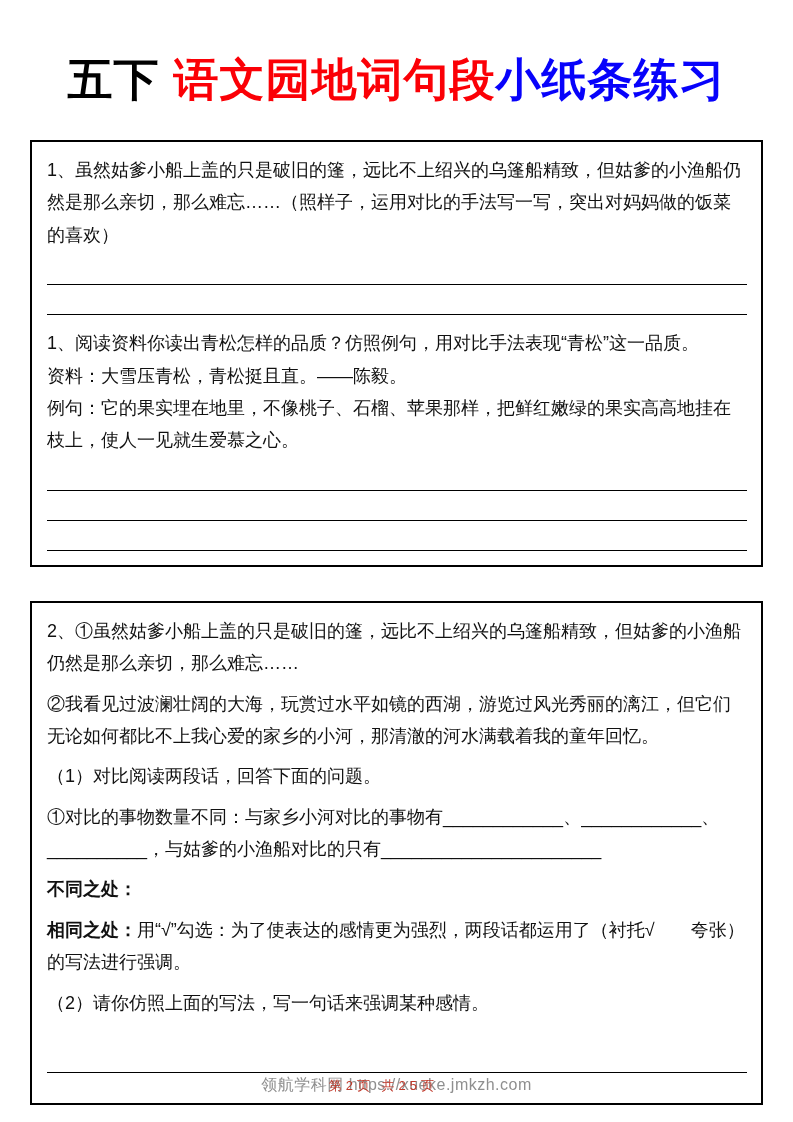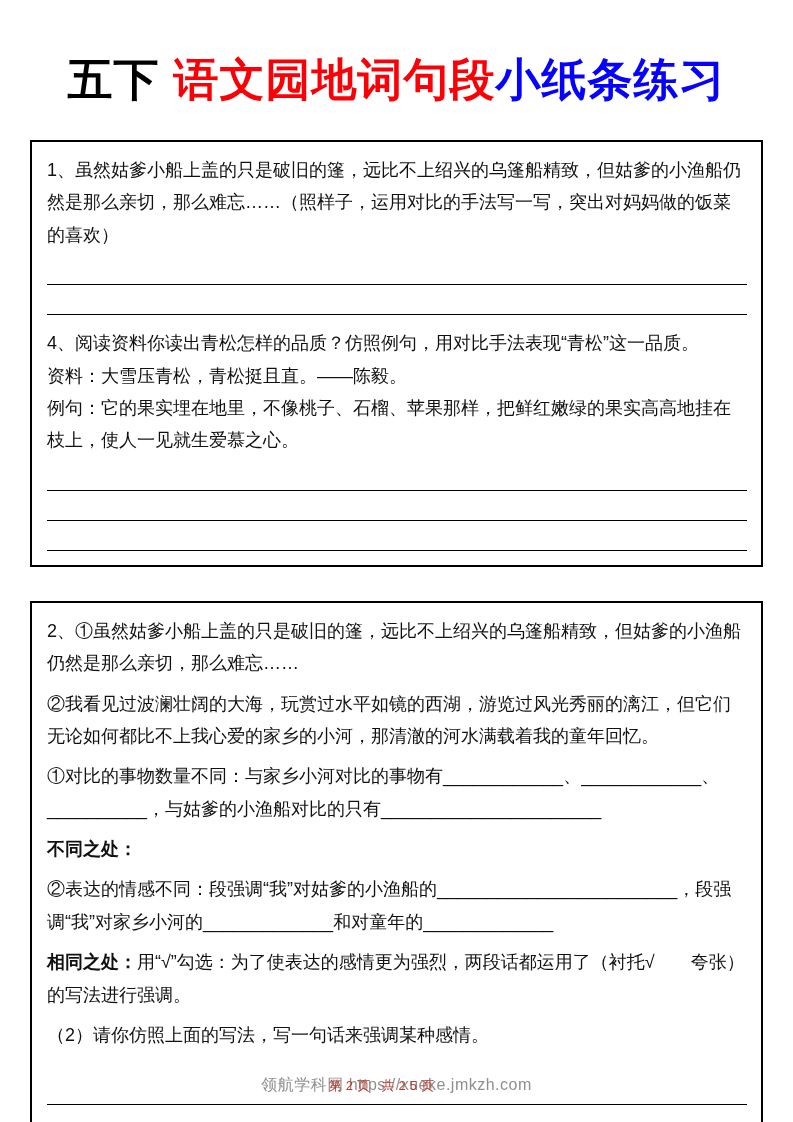--- a/index.html
+++ b/index.html
@@ -82,37 +82,37 @@
   </h1>
 
   <section class="box box-1">
     <p>1、虽然姑爹小船上盖的只是破旧的篷，远比不上绍兴的乌篷船精致，但姑爹的小渔船仍然是那么亲切，那么难忘……（照样子，运用对比的手法写一写，突出对妈妈做的饭菜的喜欢）</p>
 
     <div class="answer-group">
       <div class="answer-line"></div>
       <div class="answer-line"></div>
     </div>
 
-    <p>4、阅读资料你读出青松怎样的品质？仿照例句，用对比手法表现“青松”这一品质。</p>
+    <p>1、阅读资料你读出青松怎样的品质？仿照例句，用对比手法表现“青松”这一品质。</p>
     <p>资料：大雪压青松，青松挺且直。——陈毅。</p>
     <p>例句：它的果实埋在地里，不像桃子、石榴、苹果那样，把鲜红嫩绿的果实高高地挂在枝上，使人一见就生爱慕之心。</p>
 
     <div class="answer-group" style="margin-bottom:2px;">
       <div class="answer-line"></div>
       <div class="answer-line"></div>
       <div class="answer-line"></div>
     </div>
   </section>
 
   <section class="box box-2">
     <p>2、①虽然姑爹小船上盖的只是破旧的篷，远比不上绍兴的乌篷船精致，但姑爹的小渔船仍然是那么亲切，那么难忘……</p>
     <p class="para-gap">②我看见过波澜壮阔的大海，玩赏过水平如镜的西湖，游览过风光秀丽的漓江，但它们无论如何都比不上我心爱的家乡的小河，那清澈的河水满载着我的童年回忆。</p>
+    <p class="para-gap">（1）对比阅读两段话，回答下面的问题。</p>
     <p class="para-gap">①对比的事物数量不同：与家乡小河对比的事物有____________、____________、__________，与姑爹的小渔船对比的只有______________________</p>
     <p class="para-gap bold-label">不同之处：</p>
-    <p class="para-gap">②表达的情感不同：段强调“我”对姑爹的小渔船的________________________，段强调“我”对家乡小河的_____________和对童年的_____________</p>
     <p class="para-gap"><span class="bold-label">相同之处：</span><span>用“√”勾选：为了使表达的感情更为强烈，两段话都运用了（衬托√　　夸张）的写法进行强调。</span></p>
     <p class="para-gap">（2）请你仿照上面的写法，写一句话来强调某种感情。</p>
 
     <div class="answer-line single-answer"></div>
   </section>
 
   <div class="footer">
     <span class="site">领航学科网 https://xueke.jmkzh.com</span>
     <span class="page-num">第2页 共25页</span>
   </div>

